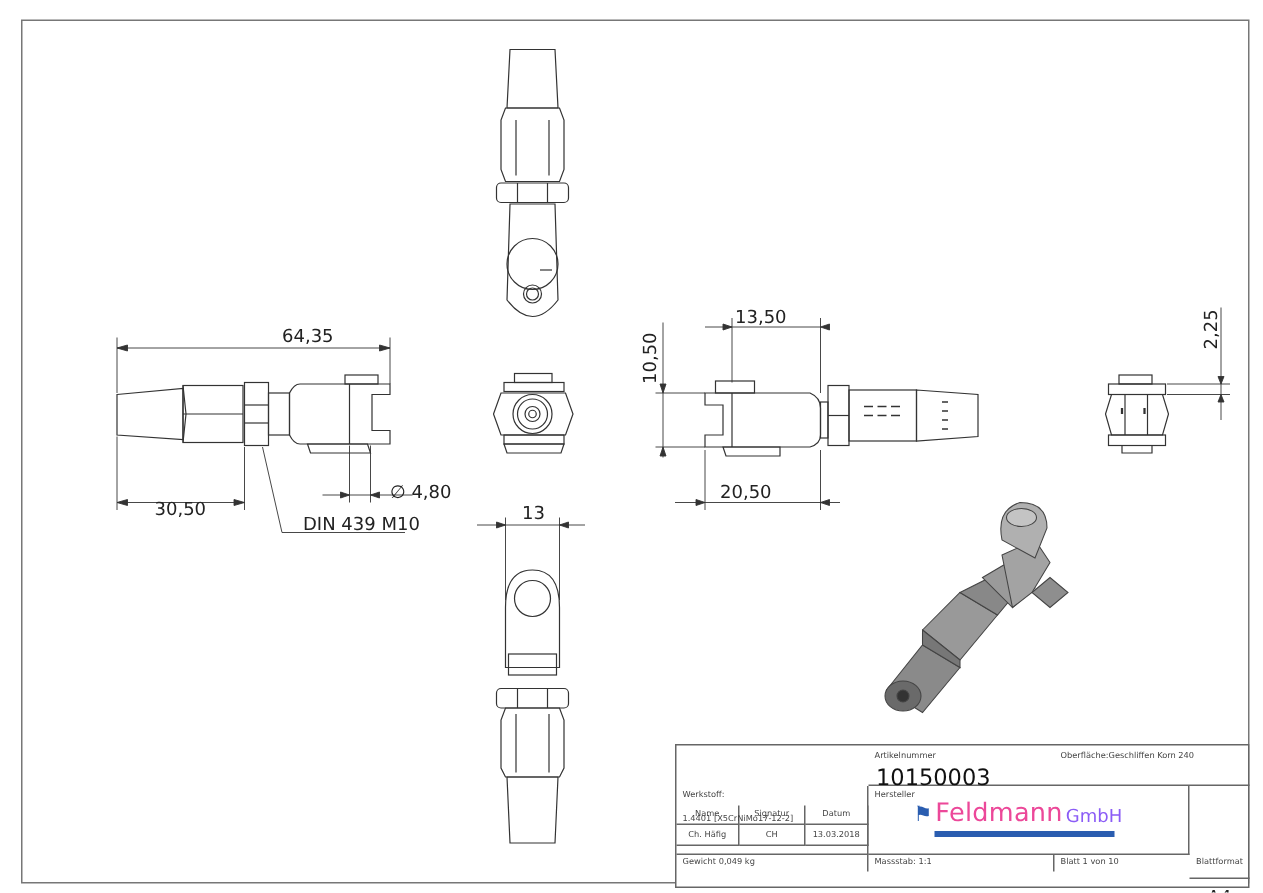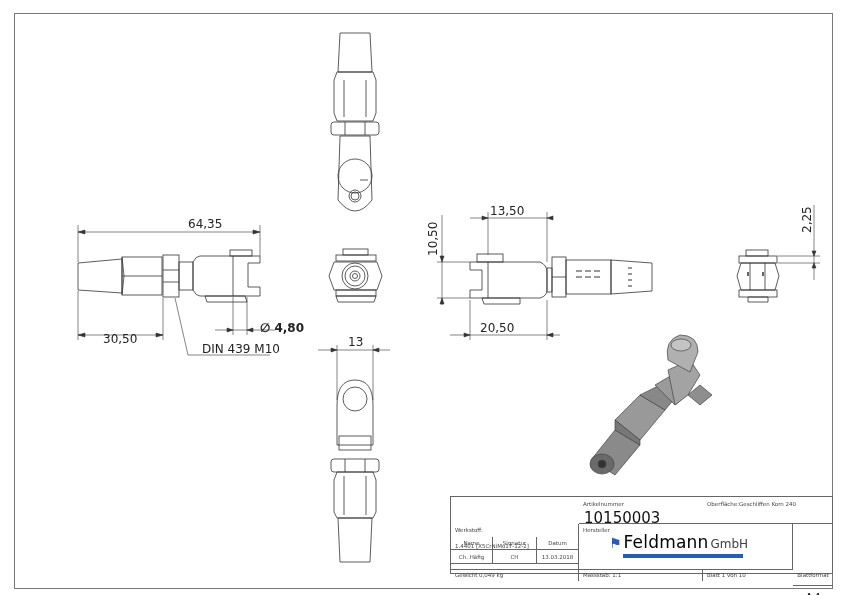--- a/index.html
+++ b/index.html
@@ -1,28 +1,28 @@
 <!DOCTYPE html>
 <html><head>
 <meta charset="utf-8">
 <style>
   html,body{margin:0;padding:0;background:#fff;}
   body{width:842px;height:595px;position:relative;overflow:hidden;font-family:"DejaVu Sans",sans-serif;color:#222;}
   .frame{position:absolute;left:14px;top:13px;width:819px;height:576px;border:1px solid #777;box-sizing:border-box;}
   svg.drawing{position:absolute;left:0;top:0;}
   .dim{position:absolute;font-family:"DejaVu Sans",sans-serif;font-size:12px;color:#222;line-height:1;white-space:nowrap;}
   .dim.vert{transform:rotate(-90deg);transform-origin:left top;}
-  .tb{position:absolute;left:450px;top:496px;width:383px;height:78px;border:1px solid #666;box-sizing:border-box;background:#fff;}
+  .tb{position:absolute;left:450px;top:496px;width:383px;height:96px;border:1px solid #666;box-sizing:border-box;background:#fff;}
   .cell{position:absolute;box-sizing:border-box;border-right:1px solid #666;border-bottom:1px solid #666;font-size:5.5px;color:#444;}
   .cell .t{position:absolute;white-space:nowrap;}
   .center{display:flex;align-items:center;justify-content:center;margin-top:40px;}
   .art{position:absolute;left:5px;top:12px;font-size:15px;color:#111;}
   .logo{position:absolute;left:30px;top:10px;display:flex;align-items:flex-end;}
-  .logo .word{font-size:17px;color:#000000;letter-spacing:0.2px;line-height:1;}
-  .logo .gmbh{font-size:12px;color:#404040;margin-left:2px;line-height:1;padding-bottom:1px;}
+  .logo .word{font-size:17px;color:#ec4899;letter-spacing:0.2px;line-height:1;}
+  .logo .gmbh{font-size:12px;color:#8b5cf6;margin-left:2px;line-height:1;padding-bottom:1px;}
   .logo .bar{position:absolute;left:14px;top:20px;width:120px;height:4px;background:#2a5db0;}
 </style>
 </head>
 <body>
 
 <div class="frame"></div>
 
 <svg class="drawing" width="842" height="595" viewBox="0 0 842 595" fill="none" stroke="#333" stroke-width="0.8">
 
   <g>
@@ -181,21 +181,21 @@
     <path d="M655 385 L672 375 L690 392 L675 405 Z" fill="#9a9a9a"></path>
     <path d="M668 370 L690 360 L700 375 L688 395 L675 405 Z" fill="#a3a3a3"></path>
     <path d="M668 360 Q664 340 680 335 Q698 335 698 352 L690 372 Z" fill="#b0b0b0"></path>
     <ellipse cx="681" cy="345" rx="10" ry="6" fill="#c4c4c4"></ellipse>
     <path d="M688 395 L700 385 L712 395 L700 405 Z" fill="#8e8e8e"></path>
   </g>
 </svg>
 
 <div class="dim" style="left:152px;top:218px;margin-left:36px;">64,35</div>
 <div class="dim" style="left:103px;top:322px;margin-top:11px;">30,50</div>
-<div class="dim" style="left:260px;top:322px;font-weight:bold;">∅ 4,80</div>
+<div class="dim" style="left:260px;top:322px;">∅ 4,80</div>
 <div class="dim" style="left:202px;top:343px;">DIN 439 M10</div>
 <div class="dim" style="left:490px;top:205px;">13,50</div>
 <div class="dim vert" style="left:427px;top:256px;">10,50</div>
 <div class="dim" style="left:480px;top:322px;">20,50</div>
 <div class="dim vert" style="left:801px;top:233px;">2,25</div>
 <div class="dim" style="left:348px;top:336px;">13</div>
 
 <div class="tb">
 
   <div class="cell center" style="left:0;top:0;width:42px;height:13px;">

